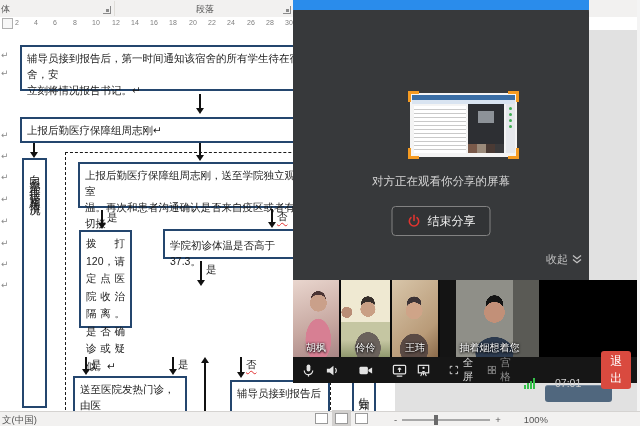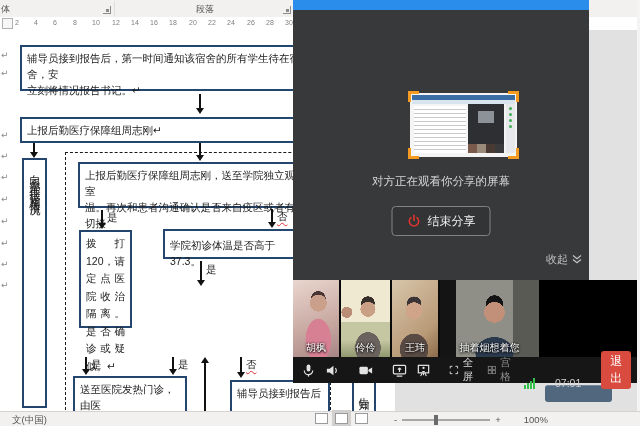--- a/index.html
+++ b/index.html
@@ -20,21 +20,21 @@
     font-size:10.5px;line-height:16px;box-sizing:border-box;padding:3px 5px;}
   .vbox{writing-mode:vertical-rl;text-orientation:upright;letter-spacing:3px;padding:6px 2px;}
   .dashed{position:absolute;border:1.6px dashed #1a1a1a;background:transparent;box-sizing:border-box;}
   .aline{position:absolute;width:1.6px;background:#111;}
   .ahead{position:absolute;width:0;height:0;border-left:4px solid transparent;border-right:4px solid transparent;border-top:6px solid #111;}
   .ahead-up{position:absolute;width:0;height:0;border-left:4px solid transparent;border-right:4px solid transparent;border-bottom:6px solid #111;}
   .yn{position:absolute;font-size:10.5px;color:#1c1c1c;}
   .sq-red{text-decoration:underline wavy #e03131 1px;text-underline-offset:2px;}
   .pilcrow{position:absolute;font-size:9px;color:#8a8a8a;}
   .statusbar{position:absolute;left:0;top:411px;width:640px;height:15px;background:#f2f1f0;border-top:1px solid #d5d3d1;font-size:9.5px;color:#555;}
-  .sb-lang{position:absolute;left:12px;top:2px;}
+  .sb-lang{position:absolute;left:2px;top:2px;}
   .viewbtns{position:absolute;left:315px;top:1px;display:flex;gap:7px;}
   .vicon{width:13px;height:11px;border:1px solid #9a9a9a;background:#fff;box-sizing:border-box;}
   .vicon.active{outline:3px solid #d2d0ce;background:#fff;}
   .zoomctl{position:absolute;left:394px;top:2px;display:flex;align-items:center;gap:5px;color:#555;}
   .ztrack{position:relative;width:88px;height:2px;background:#a8a8a8;}
   .zthumb{position:absolute;left:32px;top:-4px;width:4px;height:10px;background:#6a6a6a;}
   .slate-btn{position:absolute;left:545px;top:385px;width:67px;height:16px;background:#50677e;border-radius:3px;border-top:1px solid #73879c;}
   
   .meeting{position:absolute;left:293px;top:0;width:296px;height:383px;background:#37393b;z-index:10;border-radius:12px;}
   .mtg-top{position:absolute;left:0;top:0;width:100%;height:10px;}

